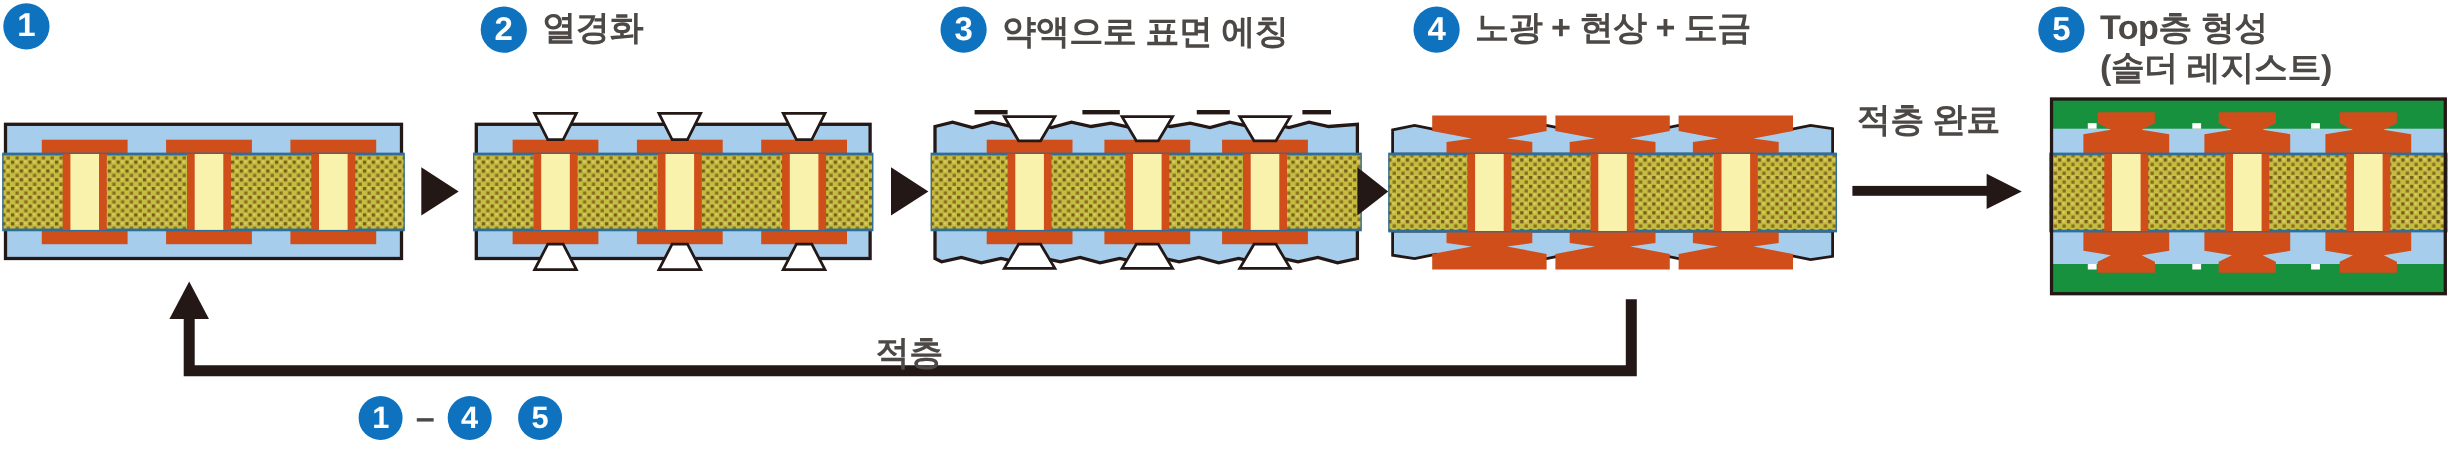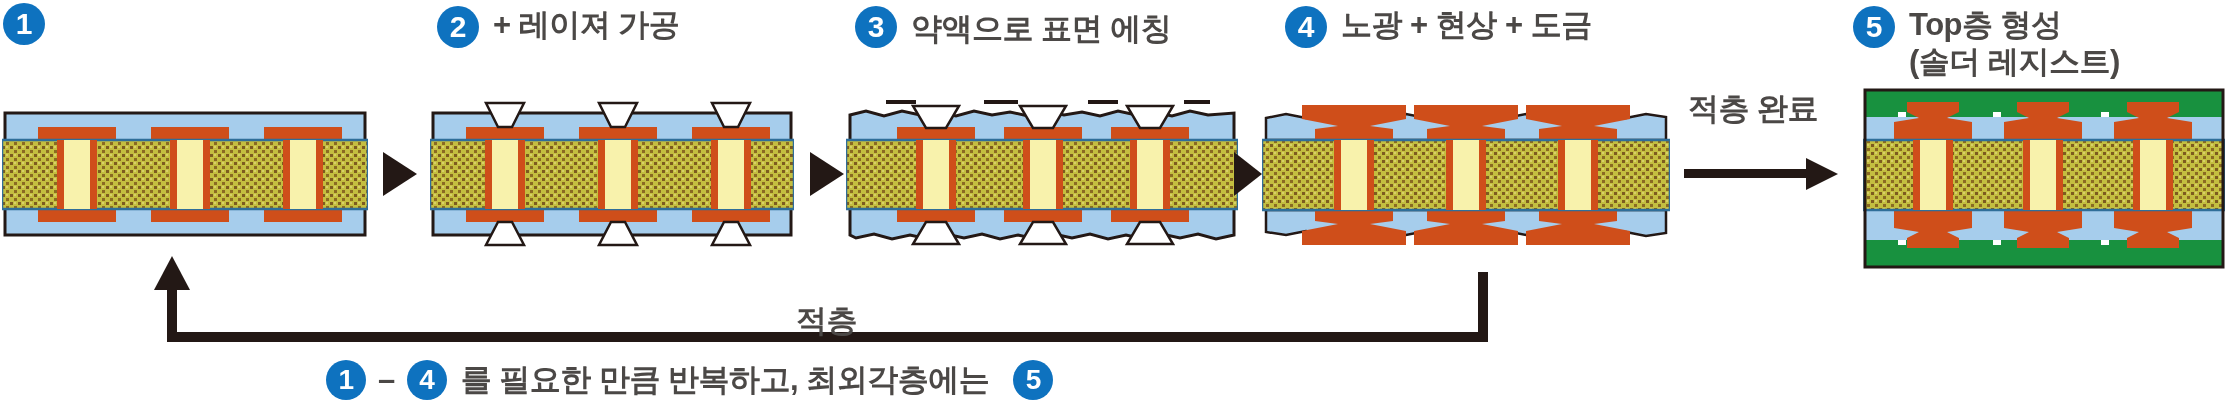--- a/index.html
+++ b/index.html
@@ -112,21 +112,21 @@
     <div class="badge">
         <span>1</span>
       </div>
   </div>
 
   <div class="step-header" style="left:437px;top:6px;">
     <div class="badge">
         <span>2</span>
       </div>
     <div class="step-title">
-      <div>+ 레이져 가공</div>
+      <div>열경화</div>
     </div>
   </div>
 
   <div class="step-header" style="left:855px;top:6px;">
     <div class="badge">
         <span>3</span>
       </div>
     <div class="step-title" style="margin-top:4px;">
       <div>약액으로 표면 에칭</div>
     </div>
@@ -288,19 +288,18 @@
   <div class="flow-label" style="left:796px;top:300px;">적층</div>
 
   <div class="footer-note">
     <div class="badge small">
         <span>1</span>
       </div>
     <span class="dash">–</span>
     <div class="badge small">
         <span>4</span>
       </div>
-    <span class="seg">를 필요한 만큼 반복하고, 최외각층에는</span>
     <div class="badge small gap">
         <span>5</span>
       </div>
   </div>
 
 </div>
 
 </body></html>

